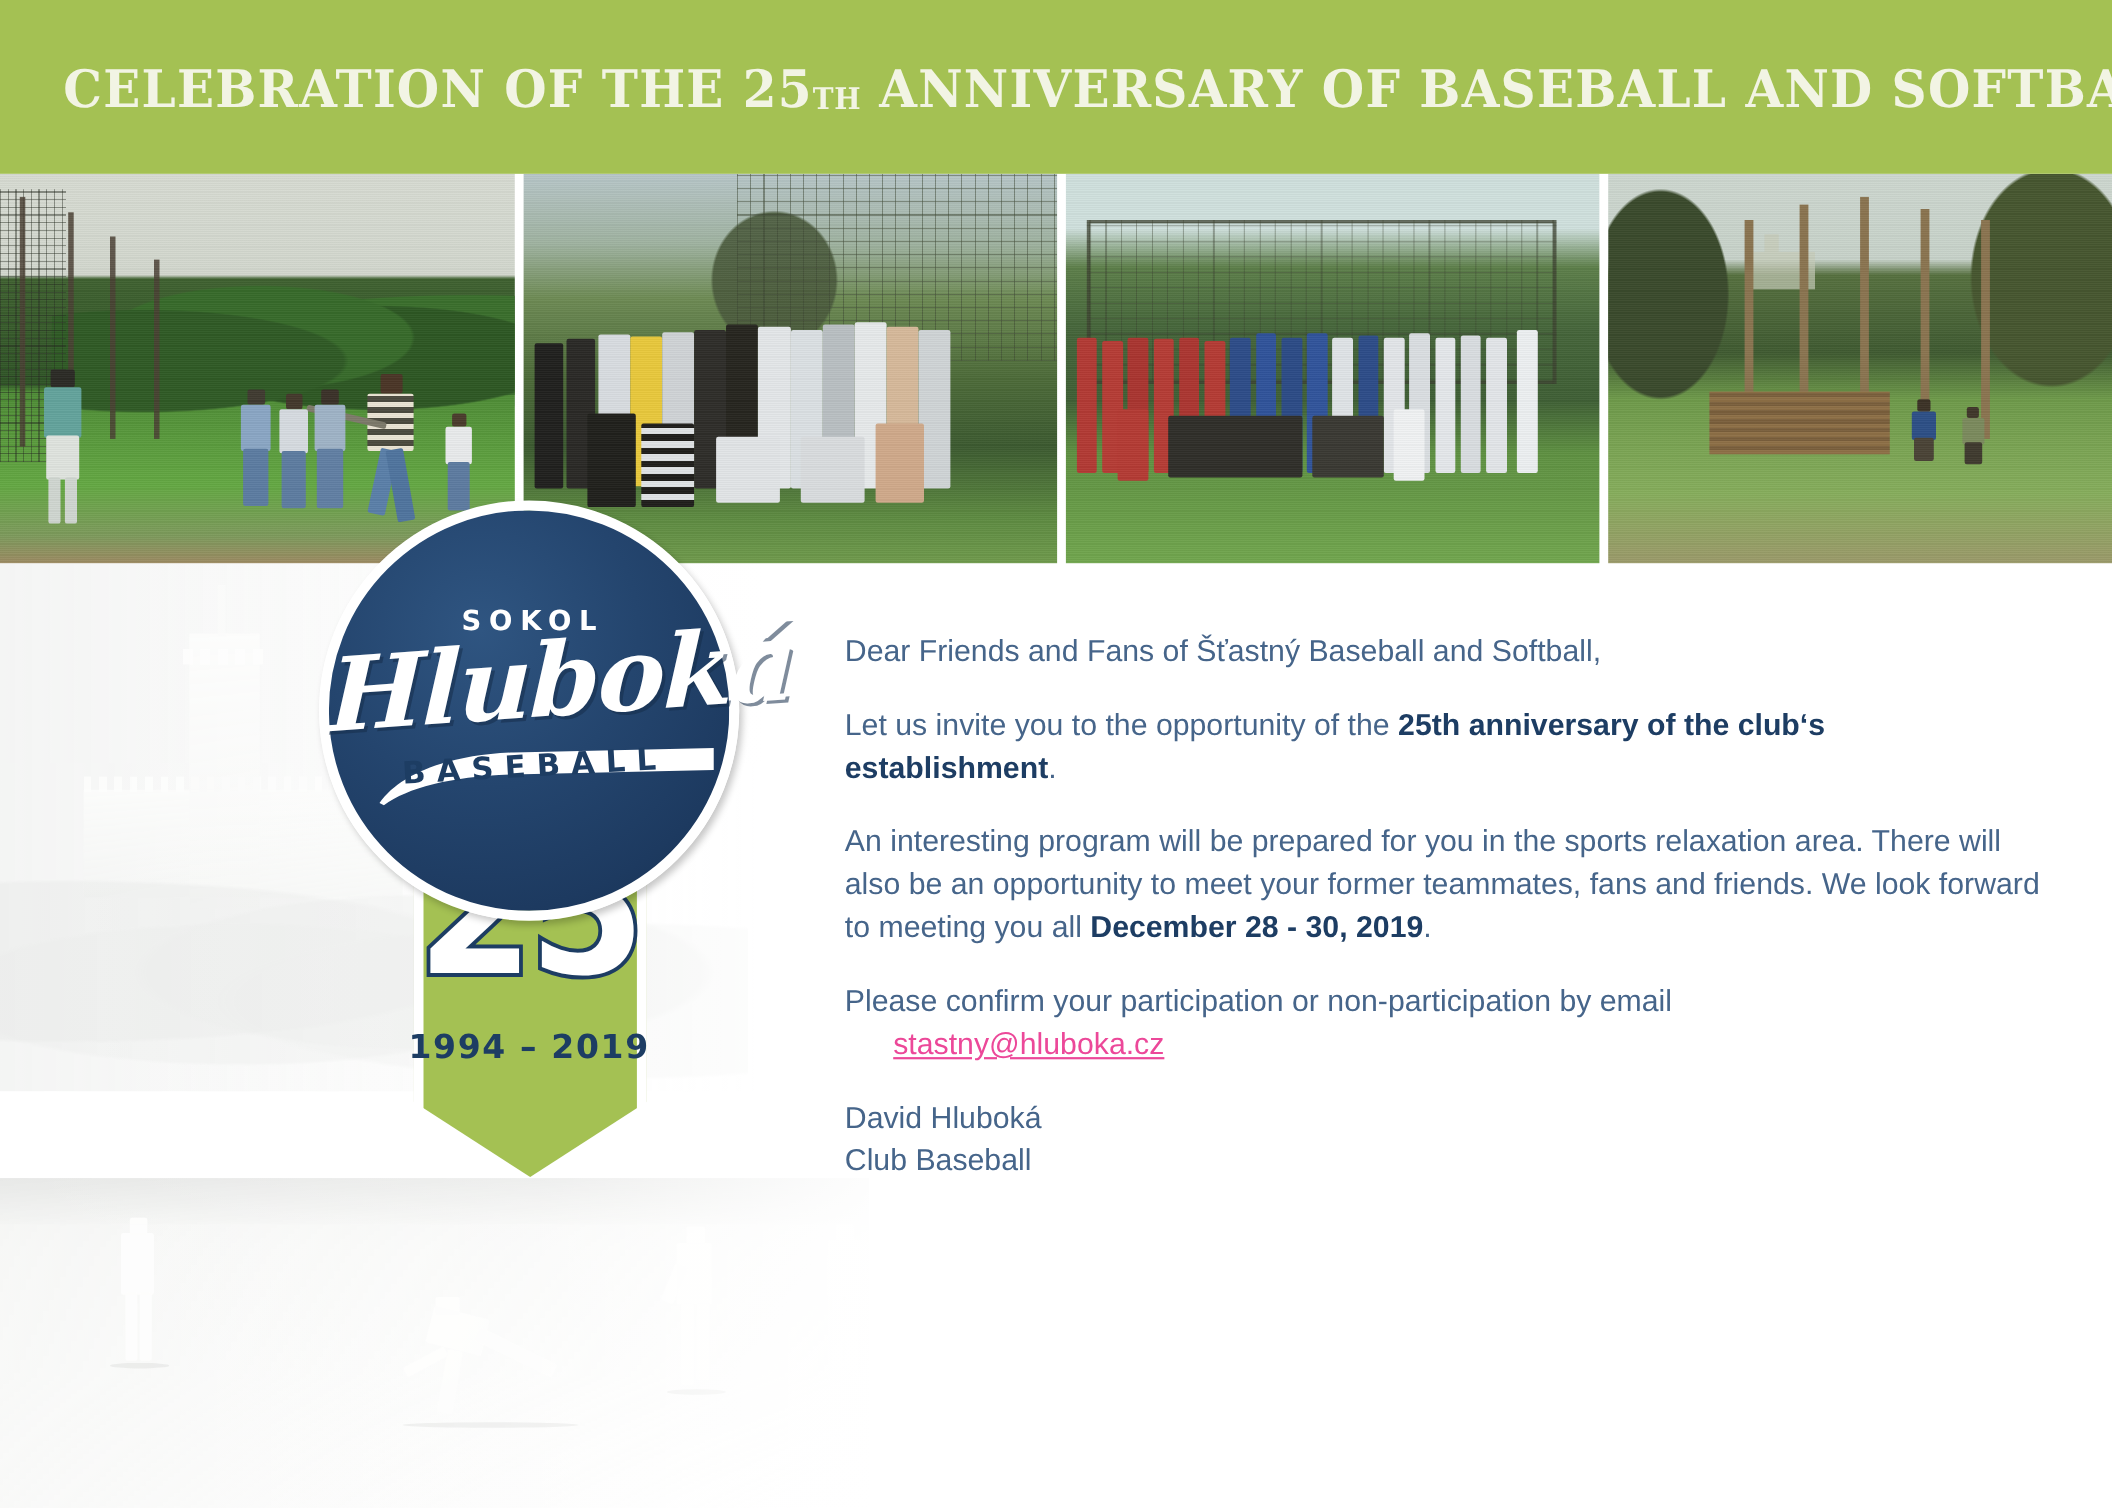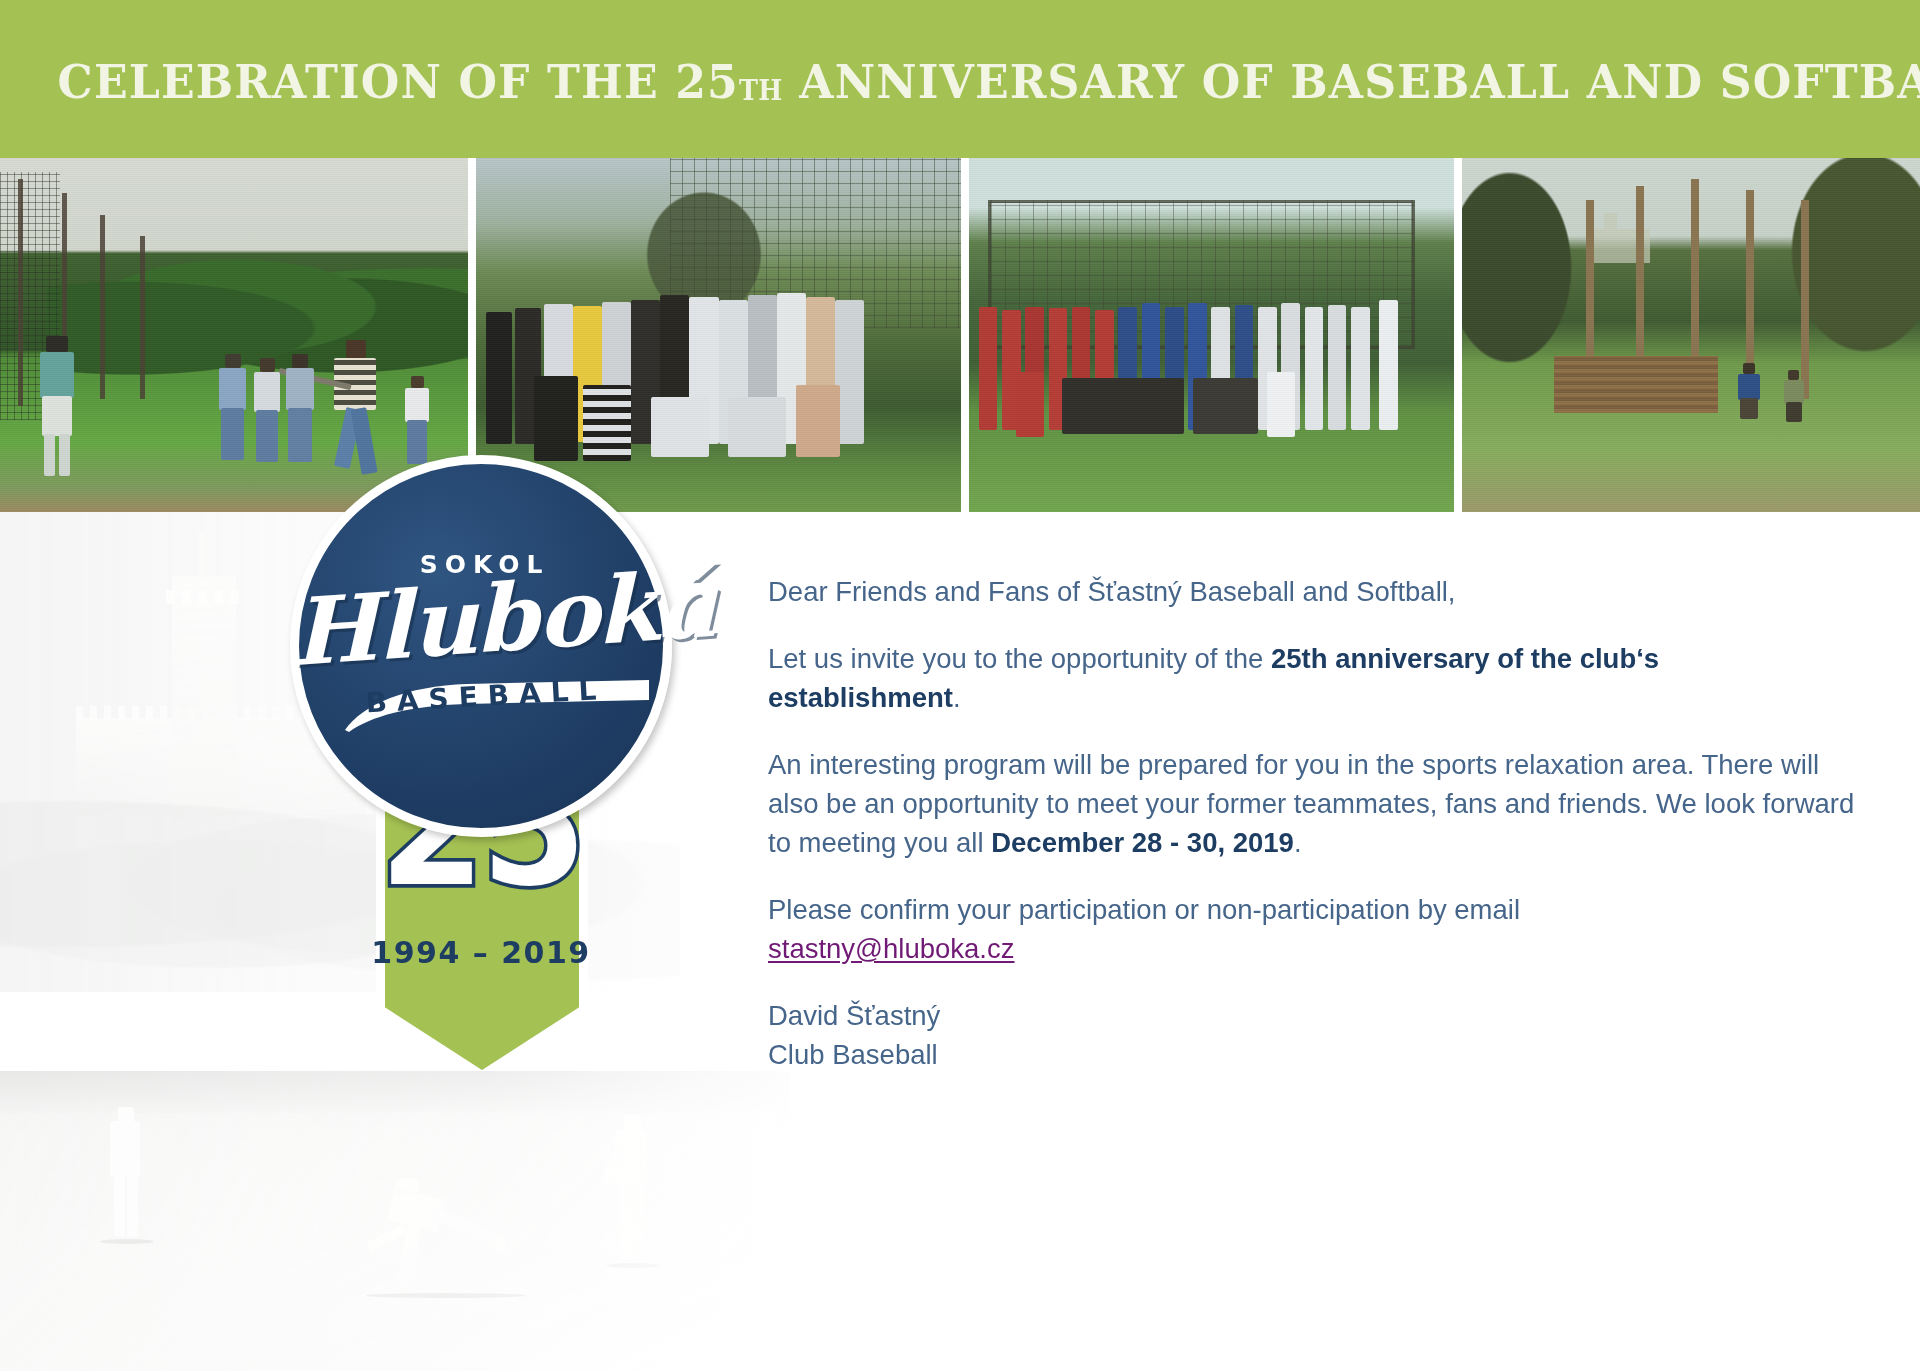--- a/index.html
+++ b/index.html
@@ -323,21 +323,21 @@
     width: 1090px;
     z-index: 5;
     color: #46658a;
     font-family: "Liberation Sans", sans-serif;
     font-size: 27.5px;
     line-height: 39px;
   }
   .letter p { margin: 0 0 28px 0; }
   .letter b, .letter strong { color:#1d3d63; font-weight:700; }
   .letter a.mail {
-    color:#701a75; text-decoration: underline; text-underline-offset: 3px;
+    color:#ec4899; text-decoration: underline; text-underline-offset: 3px; margin-left: 44px;
   }
   .sig { margin-bottom: 0; line-height: 39px; }
   .web {
     position:absolute;
     left: 768px; top: 1258px;
     width: 1090px;
     text-align: right;
     color:#1d3d63;
     font-family: "Liberation Sans", sans-serif;
     font-weight: 700;
@@ -544,17 +544,17 @@
       </div>
       <div class="logo-baseball">BASEBALL</div>
     </div>
   </div>
 
   <div class="letter">
     <p>Dear Friends and Fans of Šťastný Baseball and Softball,</p>
     <p><span>Let us invite you to the opportunity of the </span><b>25th anniversary of the club‘s establishment</b><span>.</span></p>
     <p><span>An interesting program will be prepared for you in the sports relaxation area. There will also be an opportunity to meet your former teammates, fans and friends. We look forward to meeting you all </span><b>December 28 - 30, 2019</b><span>.</span></p>
     <p><span>Please confirm your participation or non-participation by email </span><br><a class="mail" href="#">stastny@hluboka.cz</a></p>
-    <p class="sig"><span>David Šťastný</span><br><span>Club Baseball</span></p>
+    <p class="sig"><span>David Hluboká</span><br><span>Club Baseball</span></p>
   </div>
 
 
 </div>
 
 </body></html>

